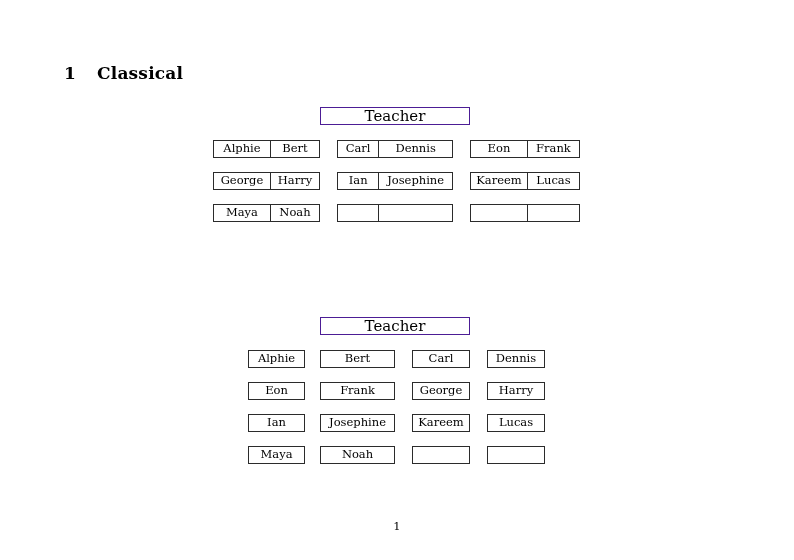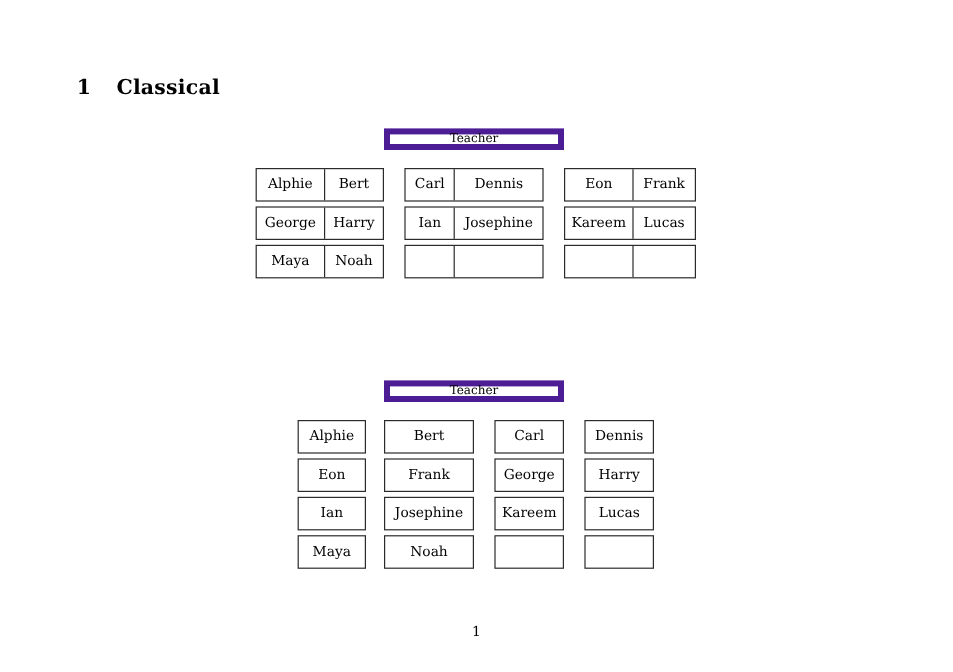--- a/index.html
+++ b/index.html
@@ -42,21 +42,21 @@
   }
   #heading-classical   { left: 64px;  top: 65px;  }
   #heading-distributed { left: 67px;  top: 276px; }
 
   
   .boxrow {
     position: absolute;
     display: flex;
     box-sizing: border-box;
     border: 1px solid #2b2b2b;
-    height: 28px;
+    height: 18px;
     background: #ffffff;
   }
   .cell {
     box-sizing: border-box;
     display: flex;
     align-items: center;
     justify-content: center;
     font-size: 11.5px;
     line-height: 1;
     height: 100%;
@@ -65,26 +65,26 @@
     color: #000000;
   }
   .cell + .cell {
     border-left: 1px solid #2b2b2b;
   }
 
   
   .teacher-box {
     position: absolute;
     box-sizing: border-box;
-    border: 5px solid #4c1d95;
+    border: 1px solid #4c1d95;
     height: 18px;
     display: flex;
     align-items: center;
     justify-content: center;
-    font-size: 10px;
+    font-size: 15px;
     line-height: 1;
     background: #ffffff;
     white-space: nowrap;
   }
   #teacher-classical   { left: 320px; top: 107px; width: 150px; }
   #teacher-distributed { left: 320px; top: 317px; width: 150px; }
 
   
   
   

